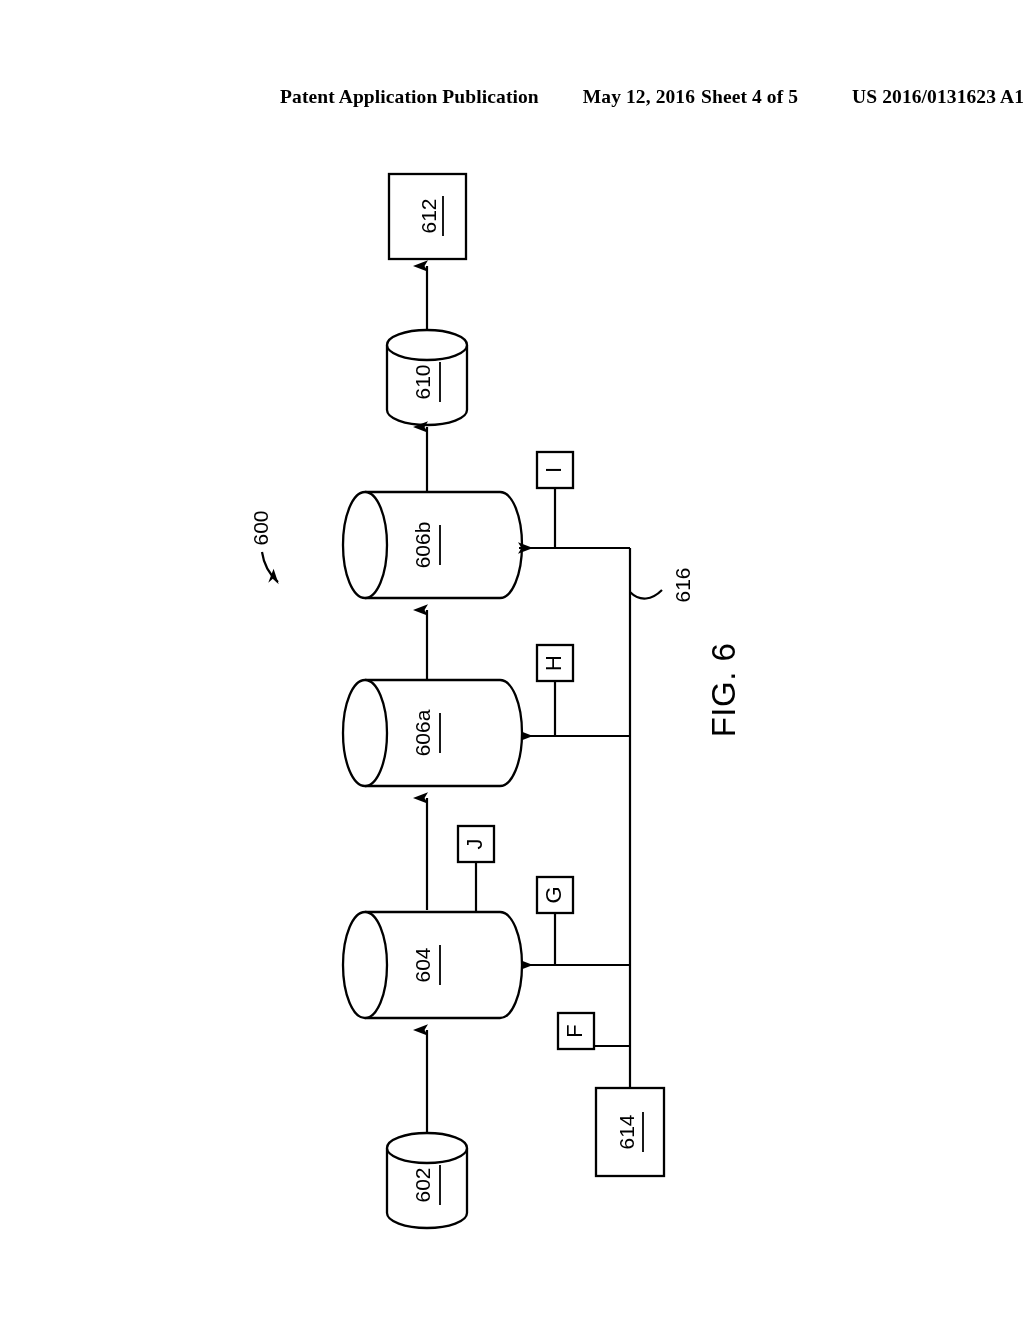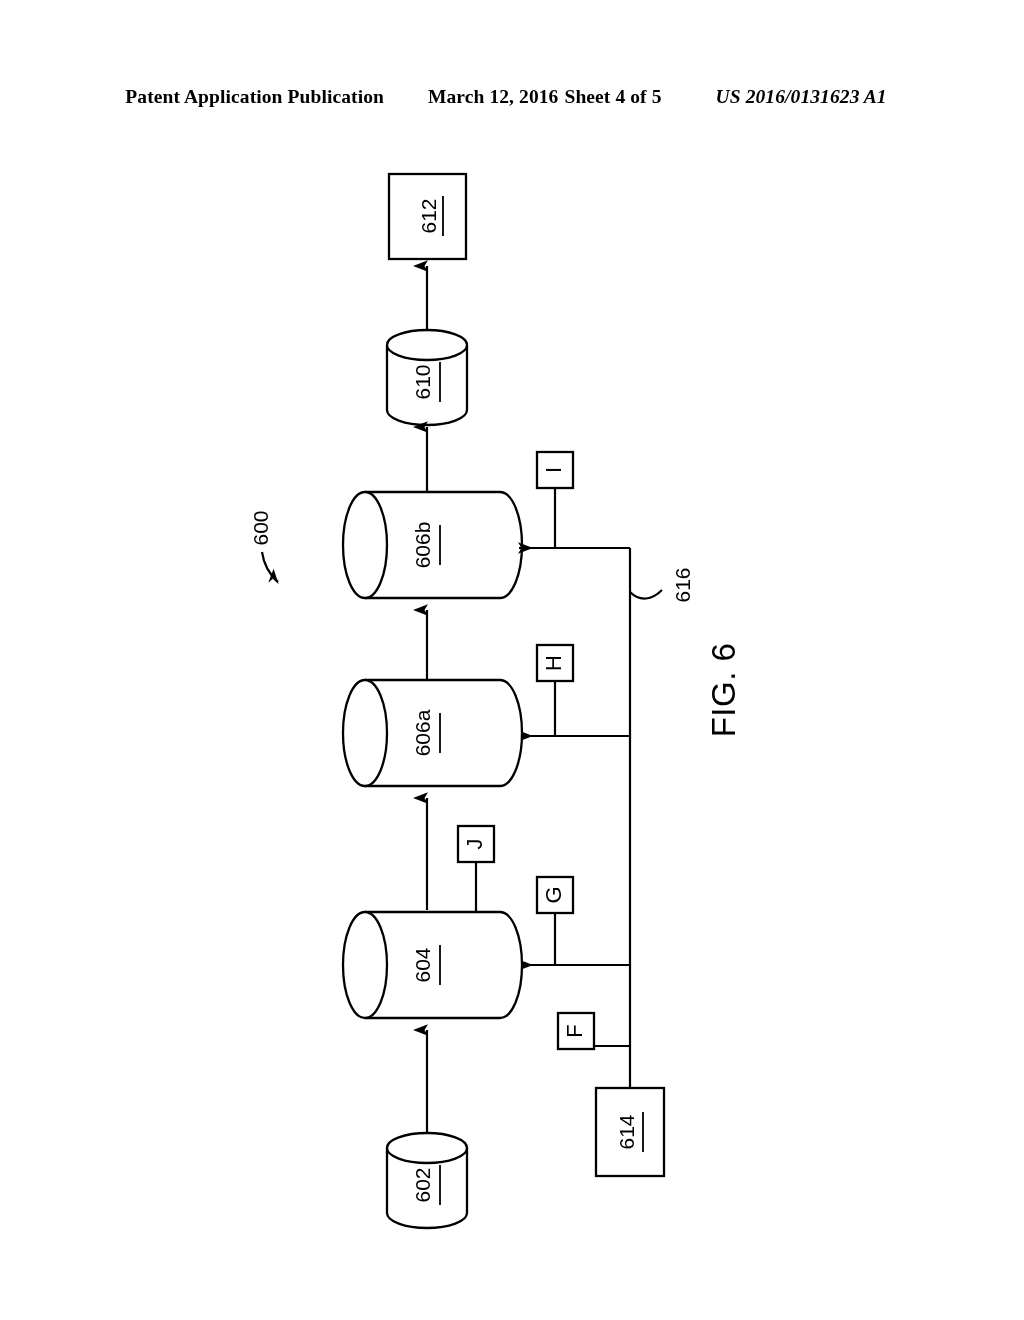--- a/index.html
+++ b/index.html
@@ -20,41 +20,40 @@
     background: #ffffff;
   }
   
   #pub-header {
     position: absolute;
     top: 86px;
     left: 0;
     width: 1024px;
     height: 30px;
     display: flex;
-    justify-content: center;
+    justify-content: flex-end;
     align-items: baseline;
     font-family: "Liberation Serif", serif;
     font-weight: bold;
     font-size: 19.5px;
     color: #000000;
     letter-spacing: 0.1px;
     white-space: nowrap;
   }
   #pub-header .h-pub {
     margin-right: 44px;
   }
   #pub-header .h-date {
     margin-right: 6px;
   }
   #pub-header .h-sheet {
     margin-right: 54px;
   }
   #pub-header .h-num {
-    margin-right: 12px;
-    font-style: italic;
+    margin-right: 0;
   }
   
   #figure-svg {
     position: absolute;
     top: 0;
     left: 0;
   }
   .lbl {
     font-family: "Liberation Sans", sans-serif;
     font-size: 21px;
@@ -93,21 +92,21 @@
     stroke-width: 1.8;
   }
 </style>
 </head>
 <body>
 
 <div id="page">
 
   <div id="pub-header">
     <span class="h-pub">Patent Application Publication</span>
-    <span class="h-date">March 12, 2016</span>
+    <span class="h-date">May 12, 2016</span>
     <span class="h-sheet">Sheet 4 of 5</span>
     <span class="h-num">US 2016/0131623 A1</span>
   </div>
 
   <svg id="figure-svg" width="1024" height="1320" viewBox="0 0 1024 1320">
 
     <defs>
       <marker id="arrowUp" markerWidth="14" markerHeight="16" refX="6.2" refY="14" orient="auto-start-reverse" markerUnits="userSpaceOnUse">
         <path d="M6.2,0 L12,15 L6.2,11.5 L0.4,15 Z" fill="#000000"></path>
       </marker>

